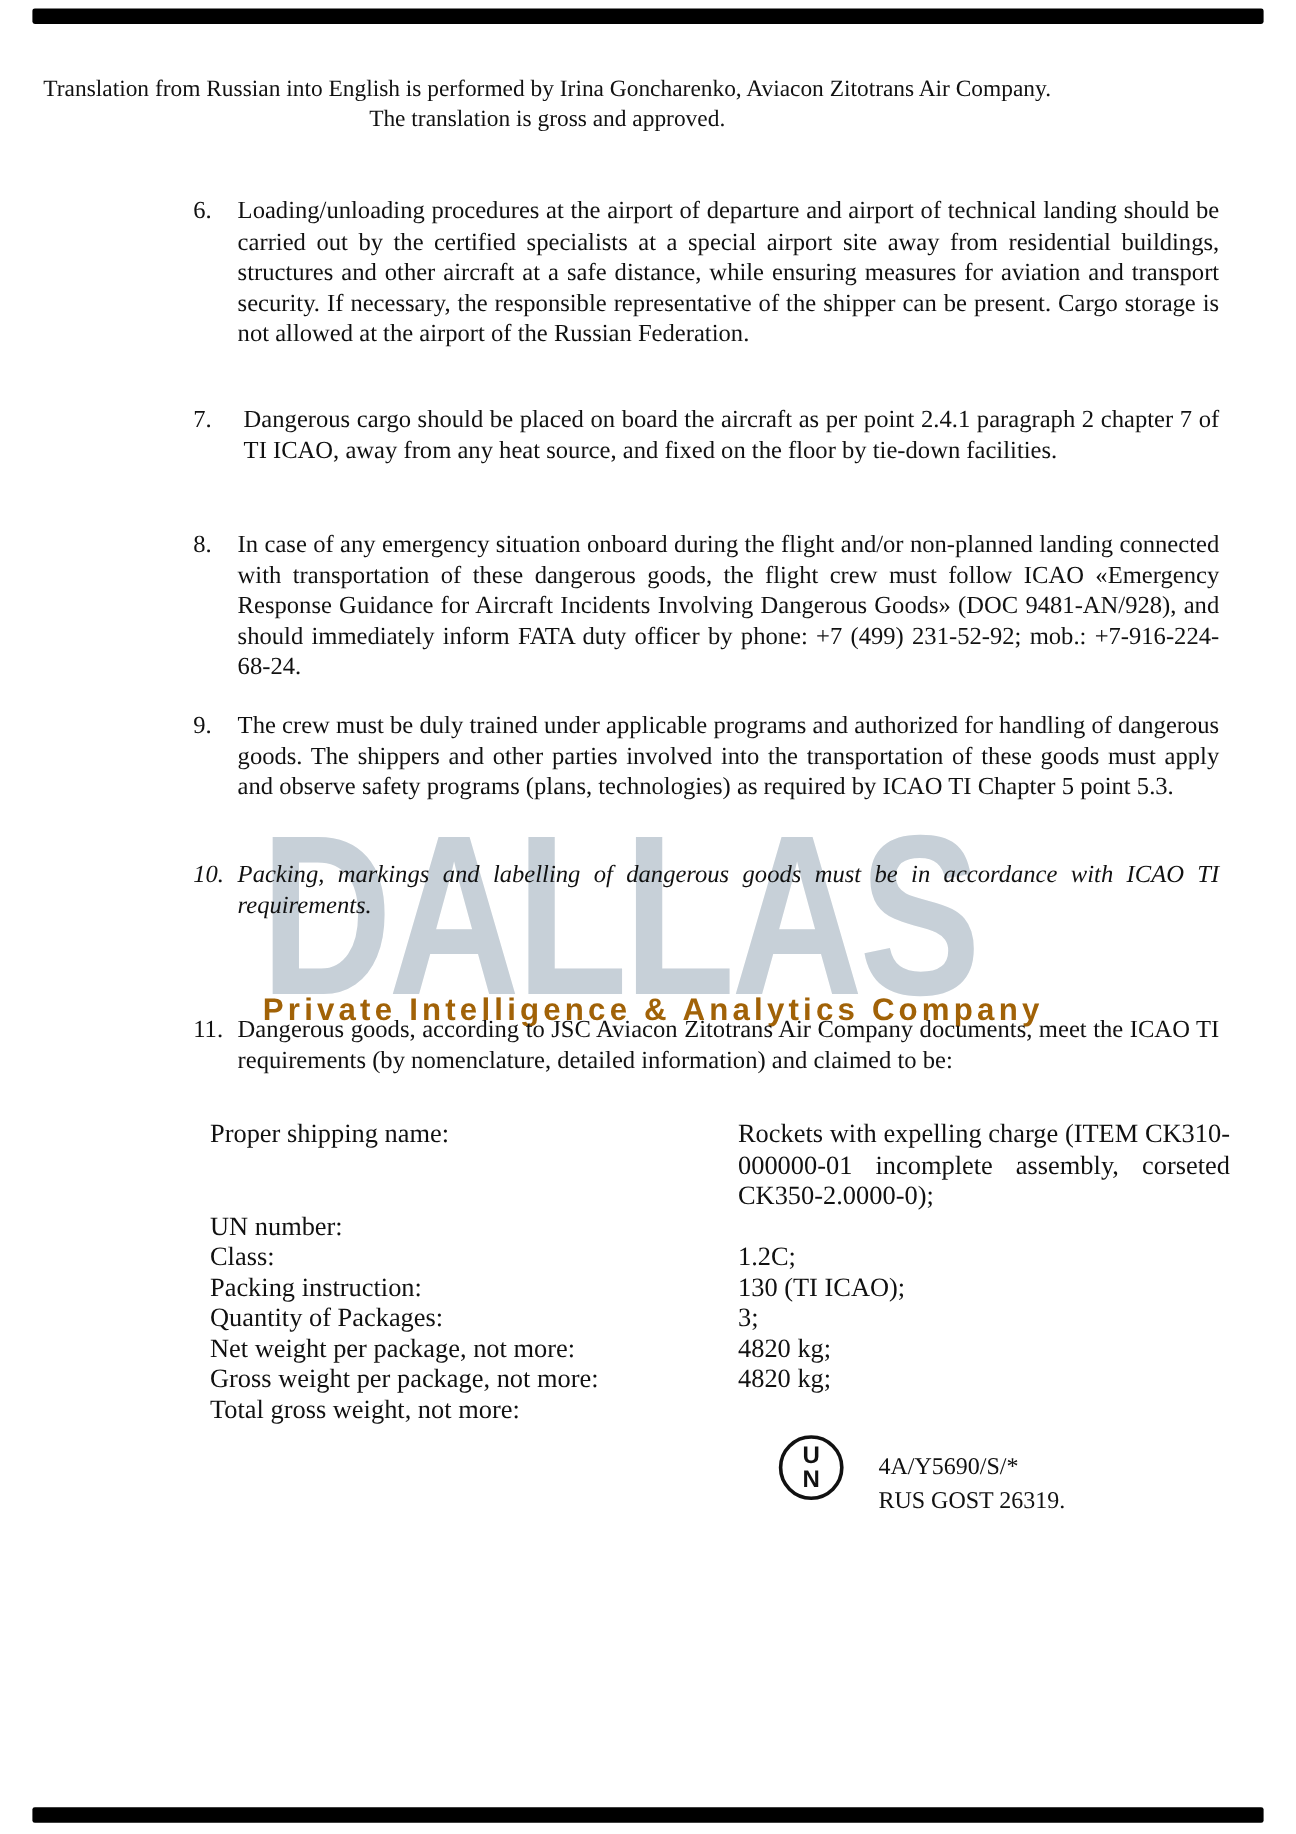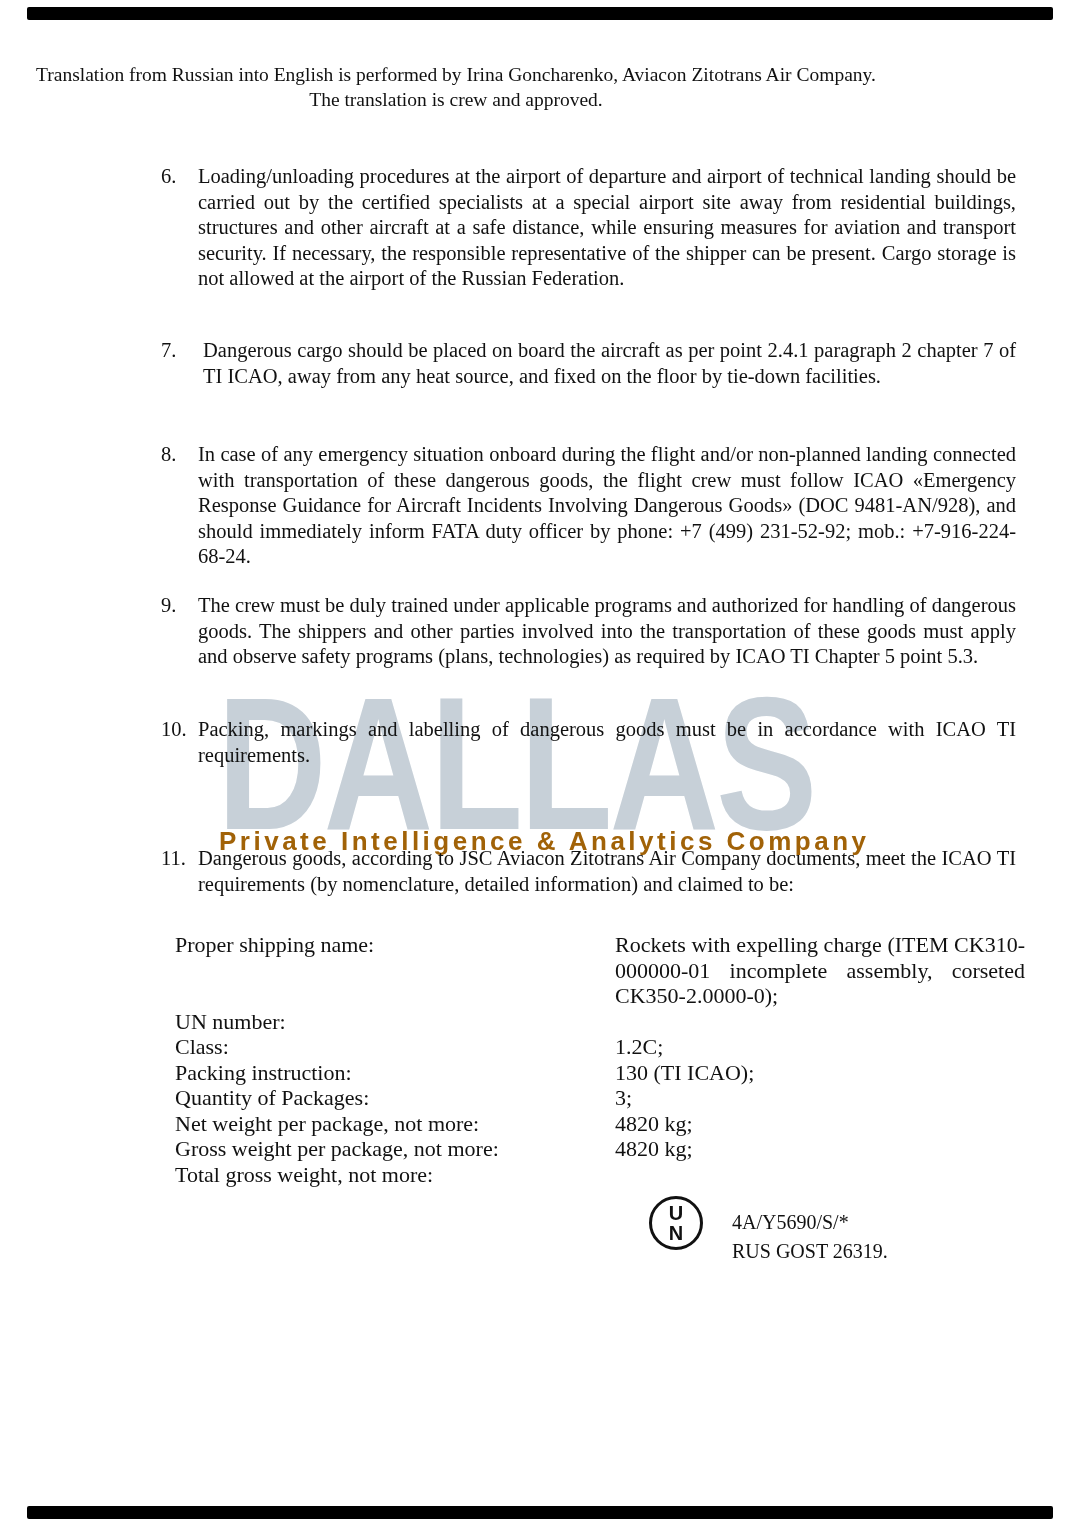--- a/index.html
+++ b/index.html
@@ -71,21 +71,21 @@
     font-size:20px; line-height:29px; white-space:nowrap;
   }
 </style>
 </head>
 <body>
 
 <div class="scan-bar top"></div>
 
 <div class="header">
   <div>Translation from Russian into English is performed by Irina Goncharenko, Aviacon Zitotrans Air Company.</div>
-  <div>The translation is crew and approved.</div>
+  <div>The translation is gross and approved.</div>
 </div>
 
 <div class="watermark">
   <div class="wm-title" style="color:#c7d0d8;">DALLAS</div>
   <div class="wm-sub" style="color:#a16207;">Private Intelligence &amp; Analytics Company</div>
 </div>
 
 <div class="para" style="top:164px;">
   <span class="num">6.</span>
   <p class="body">Loading/unloading procedures at the airport of departure and airport of technical landing should be carried out by the certified specialists at a special airport site away from residential buildings, structures and other aircraft at a safe distance, while ensuring measures for aviation and transport security. If necessary, the responsible representative of the shipper can be present. Cargo storage is not allowed at the airport of the Russian Federation.</p>
@@ -99,21 +99,21 @@
 <div class="para" style="top:442px;">
   <span class="num">8.</span>
   <p class="body">In case of any emergency situation onboard during the flight and/or non-planned landing connected with transportation of these dangerous goods, the flight crew must follow ICAO «Emergency Response Guidance for Aircraft Incidents Involving Dangerous Goods» (DOC 9481-AN/928), and should immediately inform FATA duty officer by phone: +7 (499) 231-52-92; mob.: +7-916-224-68-24.</p>
 </div>
 
 <div class="para" style="top:593px;">
   <span class="num">9.</span>
   <p class="body">The crew must be duly trained under applicable programs and authorized for handling of dangerous goods. The shippers and other parties involved into the transportation of these goods must apply and observe safety programs (plans, technologies) as required by ICAO TI Chapter 5 point 5.3.</p>
 </div>
 
-<div class="para" style="top:717px;">
+<div class="para" style="top:717px;font-style:italic;">
   <span class="num">10.</span>
   <p class="body">Packing, markings and labelling of dangerous goods must be in accordance with ICAO TI requirements.</p>
 </div>
 
 <div class="para" style="top:810px;margin-top:36px;">
   <span class="num">11.</span>
   <p class="body">Dangerous goods, according to JSC Aviacon Zitotrans Air Company documents, meet the ICAO TI requirements (by nomenclature, detailed information) and claimed to be:</p>
 </div>
 
 <div class="details">

